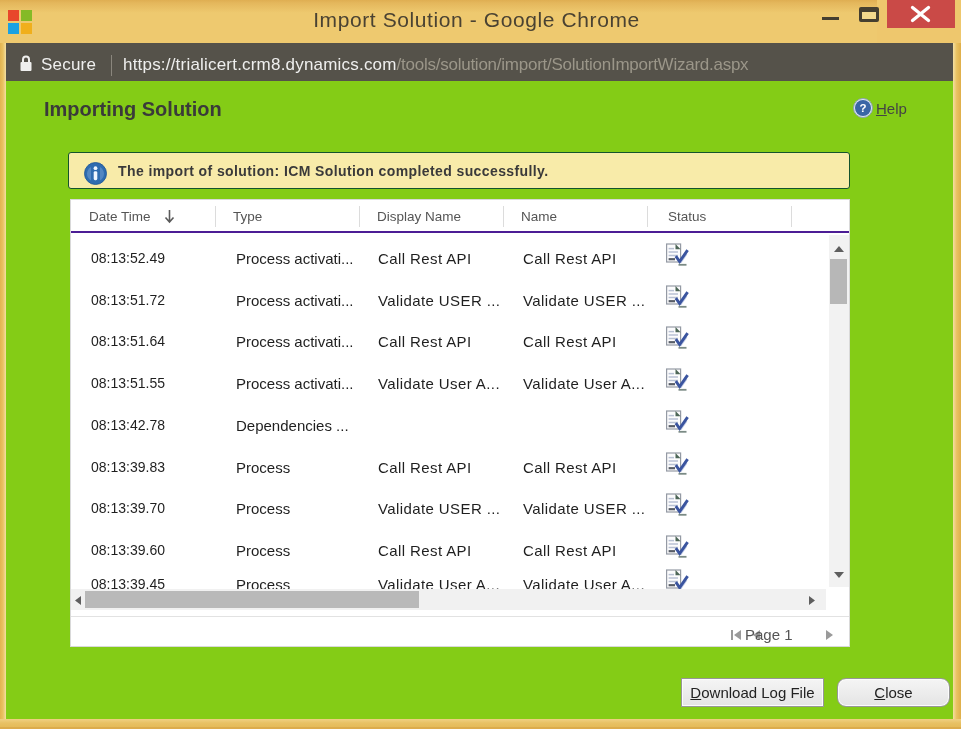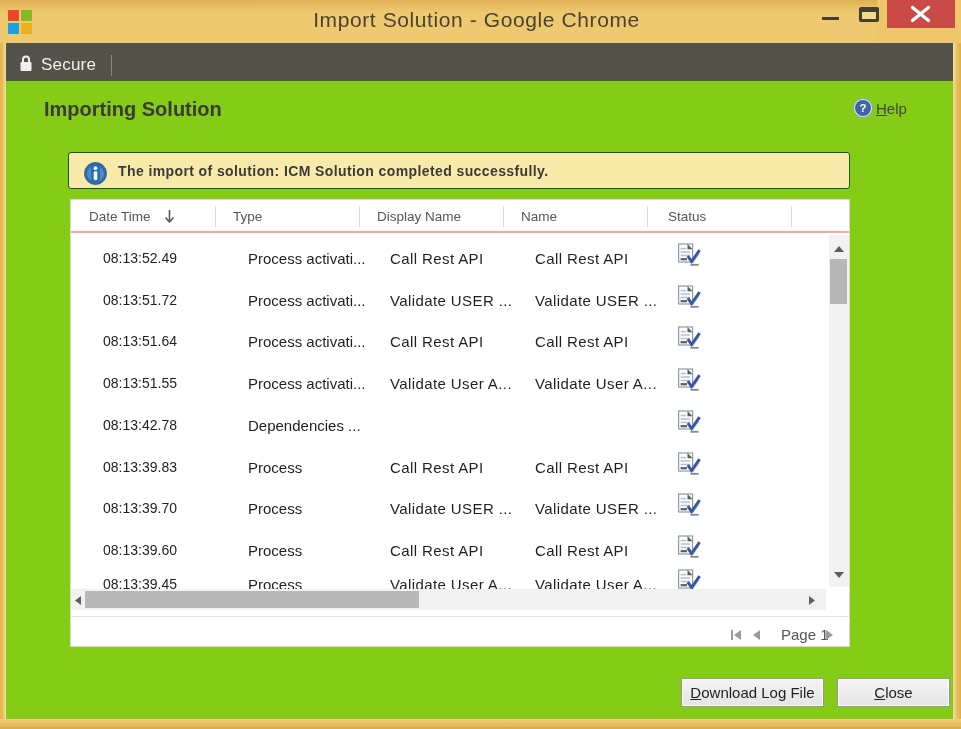--- a/index.html
+++ b/index.html
@@ -40,46 +40,46 @@
   
 
   .banner { position:absolute; left:62px; top:71px; width:782px; height:37px;
     background:#f8eba9; border:1px solid #14532d; border-radius:3px;padding-left:28px; }
   .banner .txt { position:absolute; left:49px; top:10px; font-size:14px; font-weight:bold; letter-spacing:0.4px; color:#3a3a3a; }
 
   
   .grid { position:absolute; left:64px; top:118px; width:780px; height:448px;
     border:1px solid #d9d9d9; background:#fff; }
   
-  .ghead { position:absolute; left:0; top:0; width:778px; height:33px; border-bottom:2px solid #fca5a5;
+  .ghead { position:absolute; left:0; top:0; width:778px; height:33px; border-bottom:2px solid #4c1d95;
     font-size:13.5px; color:#555; }
   .ghead .h { position:absolute; top:9px; }
   .ghead .sep { position:absolute; top:6px; width:1px; height:21px; background:#dcdcdc; }
 
   .rows { position:absolute; left:0; top:35px; width:778px; height:354px; overflow:hidden;
     font-size:14px; color:#1f1f1f; }
-  .row { position:absolute; left:12px; width:778px; height:41px; }
+  .row { position:absolute; left:0; width:778px; height:41px; }
   .row div { position:absolute; top:13px; white-space:nowrap; }
   .c1 { left:20px; } .c2 { left:165px; font-size:15px; } .c3 { left:307px; font-size:15px; letter-spacing:0.4px; } .c4 { left:452px; font-size:15px; letter-spacing:0.4px; }
   .ic { position:absolute; left:595px; top:6px; width:23px; height:24px; }
 
   
   .vscroll { position:absolute; left:758px; top:35px; width:20px; height:352px; background:#f2f2f2; }
   .vthumb { position:absolute; left:1px; top:24px; width:17px; height:45px; background:#b7b7b7; }
   
   .hscroll { position:absolute; left:0px; top:389px; width:755px; height:21px; background:#f1f1f1; }
   .hthumb { position:absolute; left:14px; top:2px; width:334px; height:17px; background:#b9b9b9; }
 
   .pagerline { position:absolute; left:0; top:416px; width:778px; height:1px; background:#e2e2e2; }
   .pager { position:absolute; left:0; top:417px; width:778px; height:31px; font-size:15px; color:#555; }
 
   .btn { position:absolute; height:29px; border:1px solid #979797; box-shadow:inset 0 0 0 1px #fcfcfc;
     background:linear-gradient(#f5f5f5, #e4e4e4); font-size:15px; color:#222; text-align:center; }
   .btn1 { left:675px; top:597px; width:143px; }
-  .btn2 { left:831px; top:597px; width:113px; }
+  .btn2 { left:831px; top:597px; width:113px;border-radius:9px; }
   .btn span { position:relative; top:5px; }
 
   
   .frame-bottom { position:absolute; left:0; top:719px; width:961px; height:10px; background:linear-gradient(#f0d083, #e8c164 40%, #e3b753 100%); }
   .frame-bottom-edge { position:absolute; left:0; top:8px; width:961px; height:2px; background:#dcab4c; }
 </style>
 </head>
 <body>
   <div class="titlebar">
     <div class="mslogo">
@@ -98,20 +98,21 @@
     </div>
   </div>
 
   <div class="addressbar">
     <svg class="abs" style="left:13px;top:11px" width="14" height="20" viewBox="0 0 14 20">
       <rect x="1.5" y="8" width="11" height="9" rx="1" fill="#efefee"></rect>
       <path d="M4 8 V5.5 a3 3 0 0 1 6 0 V8" fill="none" stroke="#efefee" stroke-width="2"></path>
     </svg>
     <span class="secure">Secure</span>
     <span class="divider"></span>
+    <span class="url">https://trialicert.crm8.dynamics.com<span class="dim">/tools/solution/import/SolutionImportWizard.aspx</span></span>
   </div>
 
   <div class="content">
     <div class="heading">Importing Solution</div>
     <div class="help">
       <svg class="abs" style="left:-23px;top:-2px" width="20" height="20" viewBox="0 0 20 20">
         <circle cx="10" cy="10" r="9.5" fill="#dfe8f2" stroke="#8ba0b6" stroke-width="1"></circle>
         <circle cx="10" cy="10" r="8" fill="#3a66a6"></circle>
         <text x="10" y="14" font-size="11.5" font-weight="bold" fill="#fff" text-anchor="middle" font-family="Liberation Sans">?</text>
       </svg><u>H</u>elp
@@ -319,21 +320,21 @@
       </div>
       <div class="pagerline"></div>
       <div class="pager">
         <svg class="abs" style="left:659px;top:12px" width="12" height="12" viewBox="0 0 12 12">
           <rect x="1" y="1" width="2" height="10" fill="#9a9a9a"></rect>
           <path d="M11 1 L4 6 L11 11 Z" fill="#9a9a9a"></path>
         </svg>
         <svg class="abs" style="left:681px;top:12px" width="9" height="12" viewBox="0 0 9 12">
           <path d="M8 1 L1 6 L8 11 Z" fill="#9a9a9a"></path>
         </svg>
-        <div class="abs" style="left:710px;top:9px">Page 1</div>
+        <div class="abs" style="left:674px;top:9px">Page 1</div>
         <svg class="abs" style="left:754px;top:12px" width="9" height="12" viewBox="0 0 9 12">
           <path d="M1 1 L8 6 L1 11 Z" fill="#9a9a9a"></path>
         </svg>
       </div>
     </div>
 
     <div class="btn btn1"><span><u>D</u>ownload Log File</span></div>
     <div class="btn btn2"><span><u>C</u>lose</span></div>
   </div>
 

